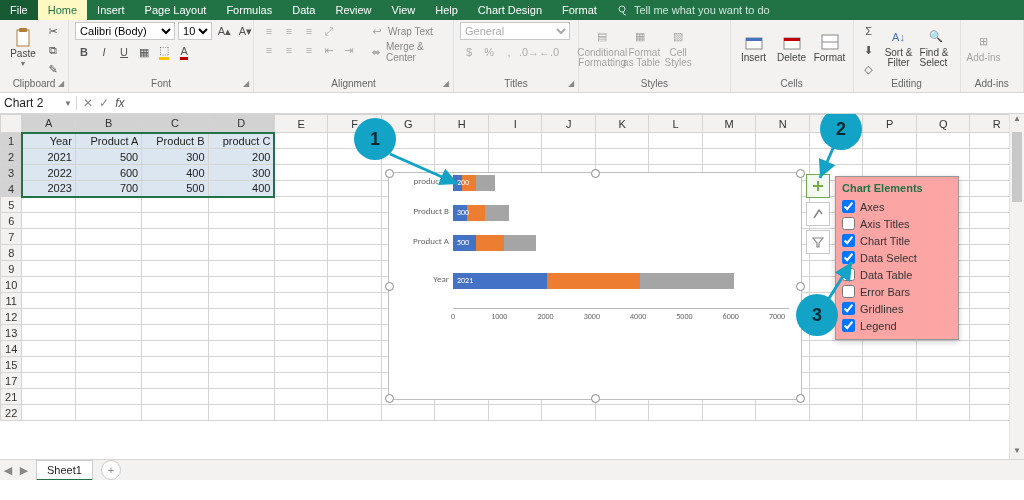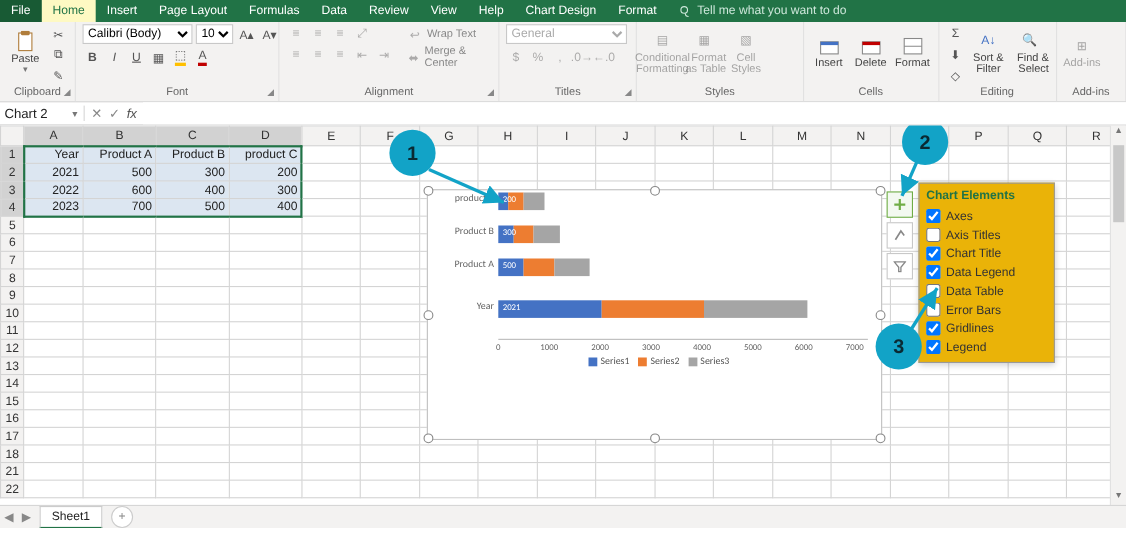--- a/index.html
+++ b/index.html
@@ -60,21 +60,21 @@
 .legend{text-align:center;font-size:9px;color:#555}
 .legend i{display:inline-block;width:8px;height:8px;margin:0 3px 0 8px;vertical-align:middle}
 .handle{position:absolute;width:7px;height:7px;border:1px solid #888;background:#fff;border-radius:50%}
 .h-tl{top:-4px;left:-4px}.h-tm{top:-4px;left:50%;margin-left:-4px}.h-tr{top:-4px;right:-4px}
 .h-ml{top:50%;left:-4px;margin-top:-4px}.h-mr{top:50%;right:-4px;margin-top:-4px}
 .h-bl{bottom:-4px;left:-4px}.h-bm{bottom:-4px;left:50%;margin-left:-4px}.h-br{bottom:-4px;right:-4px}
 
 .sidebtn{position:absolute;width:22px;height:22px;border:1px solid #c8c8c8;background:#fff;display:flex;align-items:center;justify-content:center;color:#666}
 .sidebtn.act{border-color:#70ad47;color:#70ad47;background:#f3f9f1}
 
-.panel{position:absolute;left:835px;top:52px;width:110px;border:1px solid #999;background:#eab308;box-shadow:0 2px 6px rgba(0,0,0,.2);padding:5px 6px;font-size:11px}
+.panel{position:absolute;left:835px;top:62px;width:110px;border:1px solid #999;background:#fca5a5;box-shadow:0 2px 6px rgba(0,0,0,.2);padding:5px 6px;font-size:11px}
 .panel .pt{font-weight:700;color:#217346;margin-bottom:4px}
 .panel label{display:flex;align-items:center;gap:5px;height:17px;cursor:default;color:#333}
 .panel input{margin:0}
 
 .callout{position:absolute;width:42px;height:42px;border-radius:50%;background:#12a3c7;color:#0a2a33;display:flex;align-items:center;justify-content:center;font-weight:700;font-size:18px;z-index:20}
 svg.arrow{position:absolute;z-index:19;overflow:visible}
 
 .tabsbar{position:absolute;bottom:0;left:0;right:0;height:20px;border-top:1px solid #d6d6d6;background:#f3f2f1;display:flex;align-items:center;font-size:11px}
 .tabsbar .navb{width:16px;text-align:center;color:#888}
 .sheet-tab{background:#fff;border:1px solid #ccc;border-bottom:none;height:18px;padding:0 10px;display:flex;align-items:center;margin-left:4px}
@@ -257,21 +257,21 @@
         <span class="mini">Σ</span>
         <span class="mini">⬇</span>
         <span class="mini">◇</span>
       </div>
       <div class="big-btn">
           <div class="icon-box" style="color:#4472c4">A↓</div>
           <span class="lbl" style="width:34px;text-align:center">Sort &amp; Filter</span>
         </div>
       <div class="big-btn">
           <div class="icon-box" style="color:#4472c4">🔍</div>
-          <span class="lbl" style="width:34px;text-align:right">Find &amp; Select</span>
+          <span class="lbl" style="width:34px;text-align:left">Find &amp; Select</span>
         </div>
     </div>
     <div class="group-label"><span>Editing</span></div>
   </div>
 
   <div class="group" style="width:54px">
     <div class="group-body">
         <div class="big-btn dim">
           <div class="icon-box">⊞</div>
           <span class="lbl">Add-ins</span>
@@ -650,63 +650,21 @@
           <td class=""></td>
           <td class=""></td>
           <td class=""></td>
           <td class=""></td>
           <td class=""></td>
           <td class=""></td>
           <td class=""></td>
           <td class=""></td>
         </tr>
         <tr>
-          <th>16</th>
-          <td class=""></td>
-          <td class=""></td>
-          <td class=""></td>
-          <td class=""></td>
-          <td class=""></td>
-          <td class=""></td>
-          <td class=""></td>
-          <td class=""></td>
-          <td class=""></td>
-          <td class=""></td>
-          <td class=""></td>
-          <td class=""></td>
-          <td class=""></td>
-          <td class=""></td>
-          <td class=""></td>
-          <td class=""></td>
-          <td class=""></td>
-          <td class=""></td>
-        </tr>
-        <tr>
           <th>17</th>
-          <td class=""></td>
-          <td class=""></td>
-          <td class=""></td>
-          <td class=""></td>
-          <td class=""></td>
-          <td class=""></td>
-          <td class=""></td>
-          <td class=""></td>
-          <td class=""></td>
-          <td class=""></td>
-          <td class=""></td>
-          <td class=""></td>
-          <td class=""></td>
-          <td class=""></td>
-          <td class=""></td>
-          <td class=""></td>
-          <td class=""></td>
-          <td class=""></td>
-        </tr>
-        <tr>
-          <th>18</th>
           <td class=""></td>
           <td class=""></td>
           <td class=""></td>
           <td class=""></td>
           <td class=""></td>
           <td class=""></td>
           <td class=""></td>
           <td class=""></td>
           <td class=""></td>
           <td class=""></td>
@@ -806,21 +764,20 @@
           <span class="xtick" style="left: 0px; top: 2px;">0</span>
           <span class="xtick" style="left: 46.2857px; top: 2px;">1000</span>
           <span class="xtick" style="left: 92.5714px; top: 2px;">2000</span>
           <span class="xtick" style="left: 138.857px; top: 2px;">3000</span>
           <span class="xtick" style="left: 185.143px; top: 2px;">4000</span>
           <span class="xtick" style="left: 231.429px; top: 2px;">5000</span>
           <span class="xtick" style="left: 277.714px; top: 2px;">6000</span>
           <span class="xtick" style="left: 324px; top: 2px;">7000</span>
         </div>
       </div>
-    <div class="legend" id="legend"><i class="s1"></i>Series1<i class="s2"></i>Series2<i class="s3"></i>Series3</div>
   </div>
 
   <div class="sidebtn act" style="left:806px;top:60px">
       <svg width="12" height="12">
         <line x1="6" y1="1" x2="6" y2="11" stroke="#70ad47" stroke-width="2"></line>
         <line x1="1" y1="6" x2="11" y2="6" stroke="#70ad47" stroke-width="2"></line>
       </svg>
     </div>
   <div class="sidebtn" style="left:806px;top:88px">
       <svg width="12" height="12">
@@ -843,21 +800,21 @@
         <label>
           <input type="checkbox" style="">
           <span>Axis Titles</span>
         </label>
         <label>
           <input type="checkbox" checked="" style="">
           <span>Chart Title</span>
         </label>
         <label>
           <input type="checkbox" checked="" style="">
-          <span>Data Legend</span>
+          <span>Data Select</span>
         </label>
         <label>
           <input type="checkbox" style="">
           <span>Data Table</span>
         </label>
         <label>
           <input type="checkbox" style="">
           <span>Error Bars</span>
         </label>
         <label>

